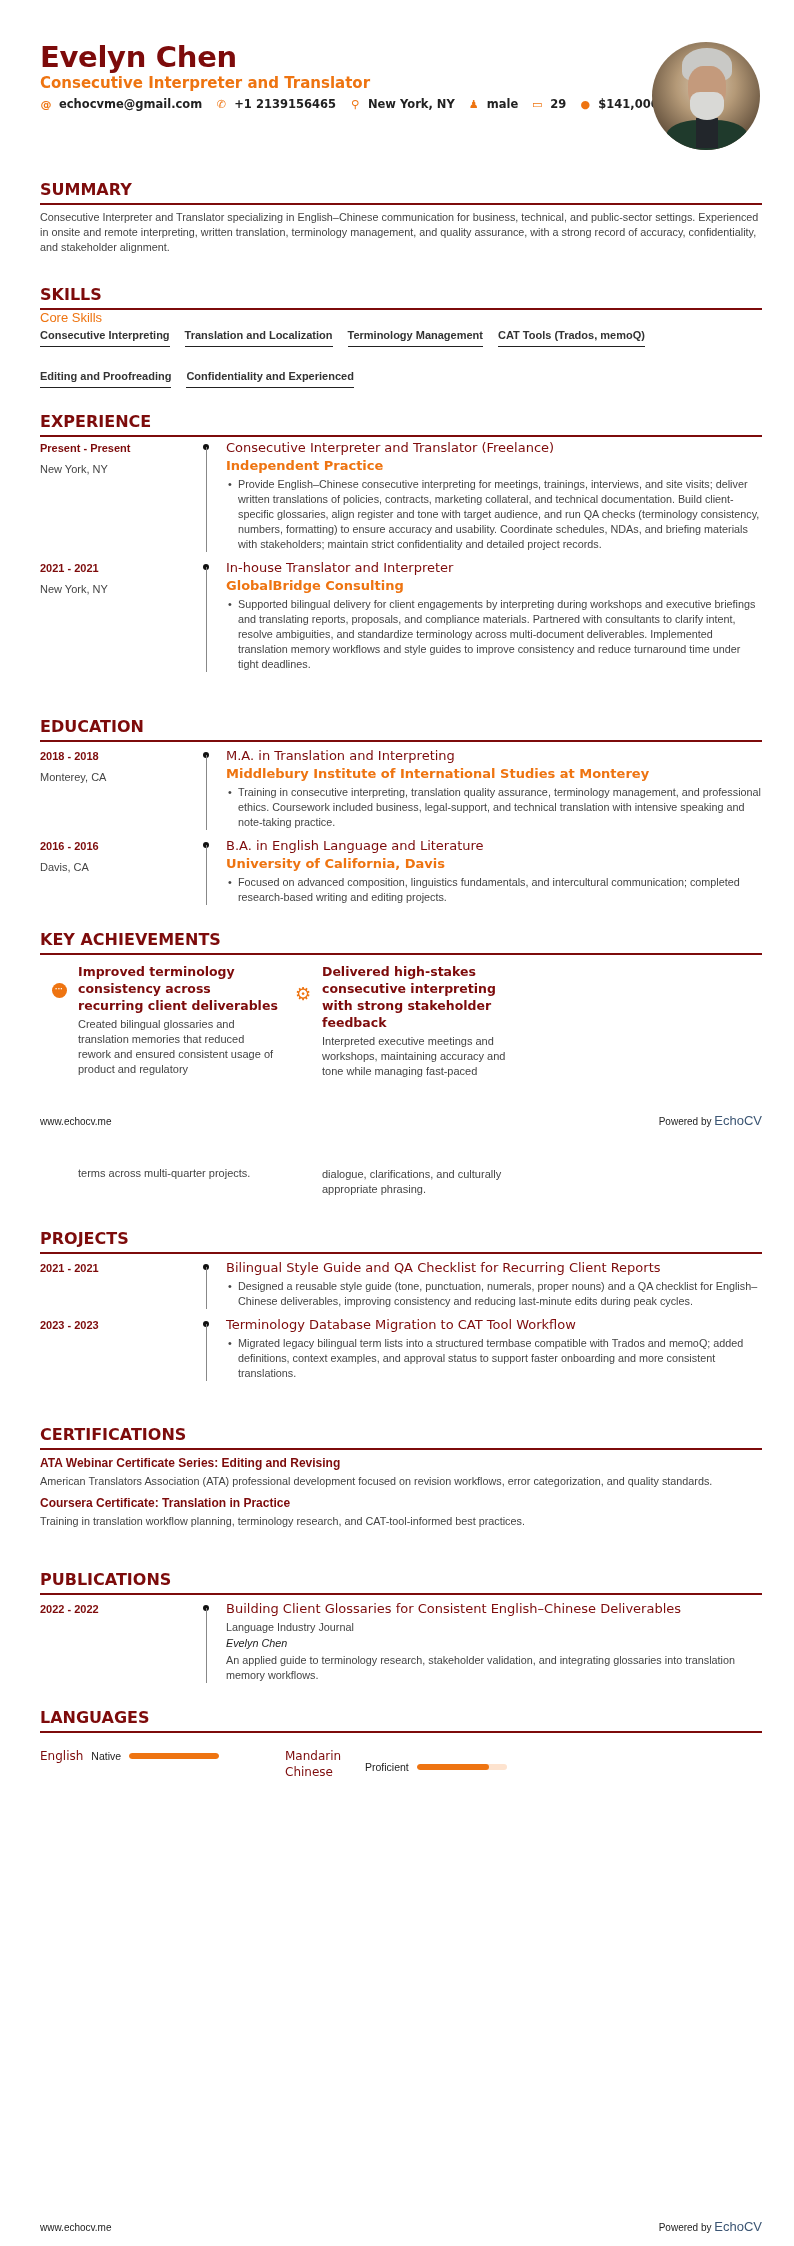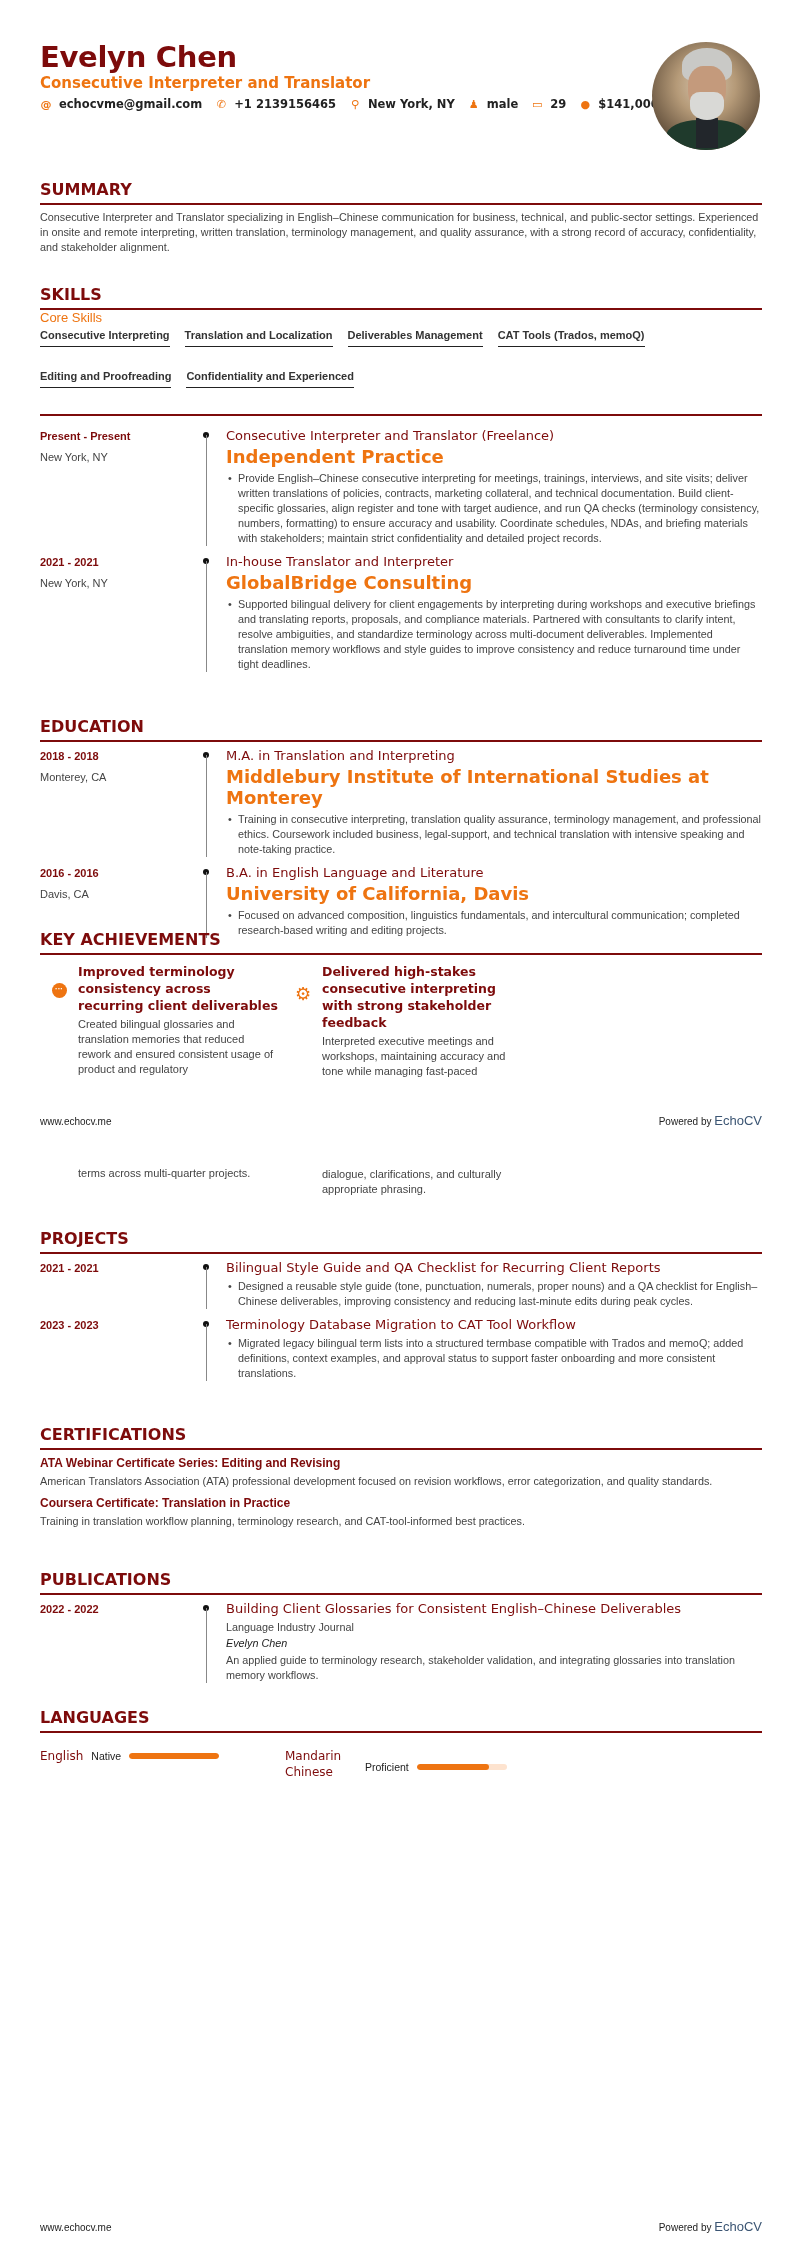--- a/index.html
+++ b/index.html
@@ -36,21 +36,21 @@
   
   .entry { position: relative; display: flex; }
   .entry .left { width: 162px; padding-top: 2px; }
   .entry .date { font-size: 11px; font-weight: bold; color: #7d0b0b; }
   .entry .loc { font-size: 11px; color: #444; margin-top: 9px; }
   .entry .rail { position: relative; width: 20px; }
   .entry .rail .dot { position: absolute; left: 1px; top: 4px; width: 6px; height: 6px; border-radius: 50%; background: #111; }
   .entry .rail .line { position: absolute; left: 3.5px; top: 7px; bottom: 0; width: 1px; background: #888; }
   .entry .right { flex: 1; padding-left: 4px; }
   .entry .etitle { font-family: "DejaVu Sans", sans-serif; font-size: 13px; color: #7d0b0b; }
-  .entry .eorg { font-family: "DejaVu Sans", sans-serif; font-size: 18px; font-weight: bold; color: #ee7411; margin-top: 3px; }
+  .entry .eorg { font-family: "DejaVu Sans", sans-serif; font-size: 13px; font-weight: bold; color: #ee7411; margin-top: 3px; }
   .entry ul { list-style: none; margin-top: 4px; }
   .entry li { position: relative; padding-left: 12px; font-size: 10.8px; line-height: 15px; color: #444; }
   .entry li::before { content: "•"; position: absolute; left: 2px; top: 0; color: #444; }
 
   
   .ach-wrap { display: flex; margin-top: 8px; }
   .ach { display: flex; width: 244px; }
   .ach .aicon { width: 38px; display: flex; align-items: flex-start; justify-content: center; padding-top: 20px; }
   .ach .atext { width: 200px; }
   .ach .atitle { font-family: "DejaVu Sans", sans-serif; font-weight: bold; font-size: 12.5px; line-height: 17px; color: #7d0b0b; }
@@ -128,33 +128,34 @@
     <div class="para">Consecutive Interpreter and Translator specializing in English–Chinese communication for business, technical, and public-sector settings. Experienced in onsite and remote interpreting, written translation, terminology management, and quality assurance, with a strong record of accuracy, confidentiality, and stakeholder alignment.</div>
   </div>
 
   <div class="section" style="top:285px">
     <div class="sec-title">SKILLS</div>
     <div class="sec-rule"></div>
     <div class="skills-sub">Core Skills</div>
     <div class="skill-row">
       <span class="skill">Consecutive Interpreting</span>
       <span class="skill">Translation and Localization</span>
-      <span class="skill">Deliverables Management</span>
+      <span class="skill">Terminology Management</span>
       <span class="skill">CAT Tools (Trados, memoQ)</span>
     </div>
     <div class="skill-row" style="margin-top:16px">
       <span class="skill">Editing and Proofreading</span>
       <span class="skill">Confidentiality and Experienced</span>
     </div>
   </div>
 
   <div class="section" style="top:412px">
-    <div class="sec-rule"></div>
-
-    <div class="entry" style="margin-top:12px">
+    <div class="sec-title">EXPERIENCE</div>
+    <div class="sec-rule"></div>
+
+    <div class="entry" style="margin-top:3px">
       <div class="left">
         <div class="date">Present - Present</div>
         <div class="loc">New York, NY</div>
       </div>
       <div class="rail">
           <div class="dot"></div>
           <div class="line"></div>
         </div>
       <div class="right">
         <div class="etitle">Consecutive Interpreter and Translator (Freelance)</div>

